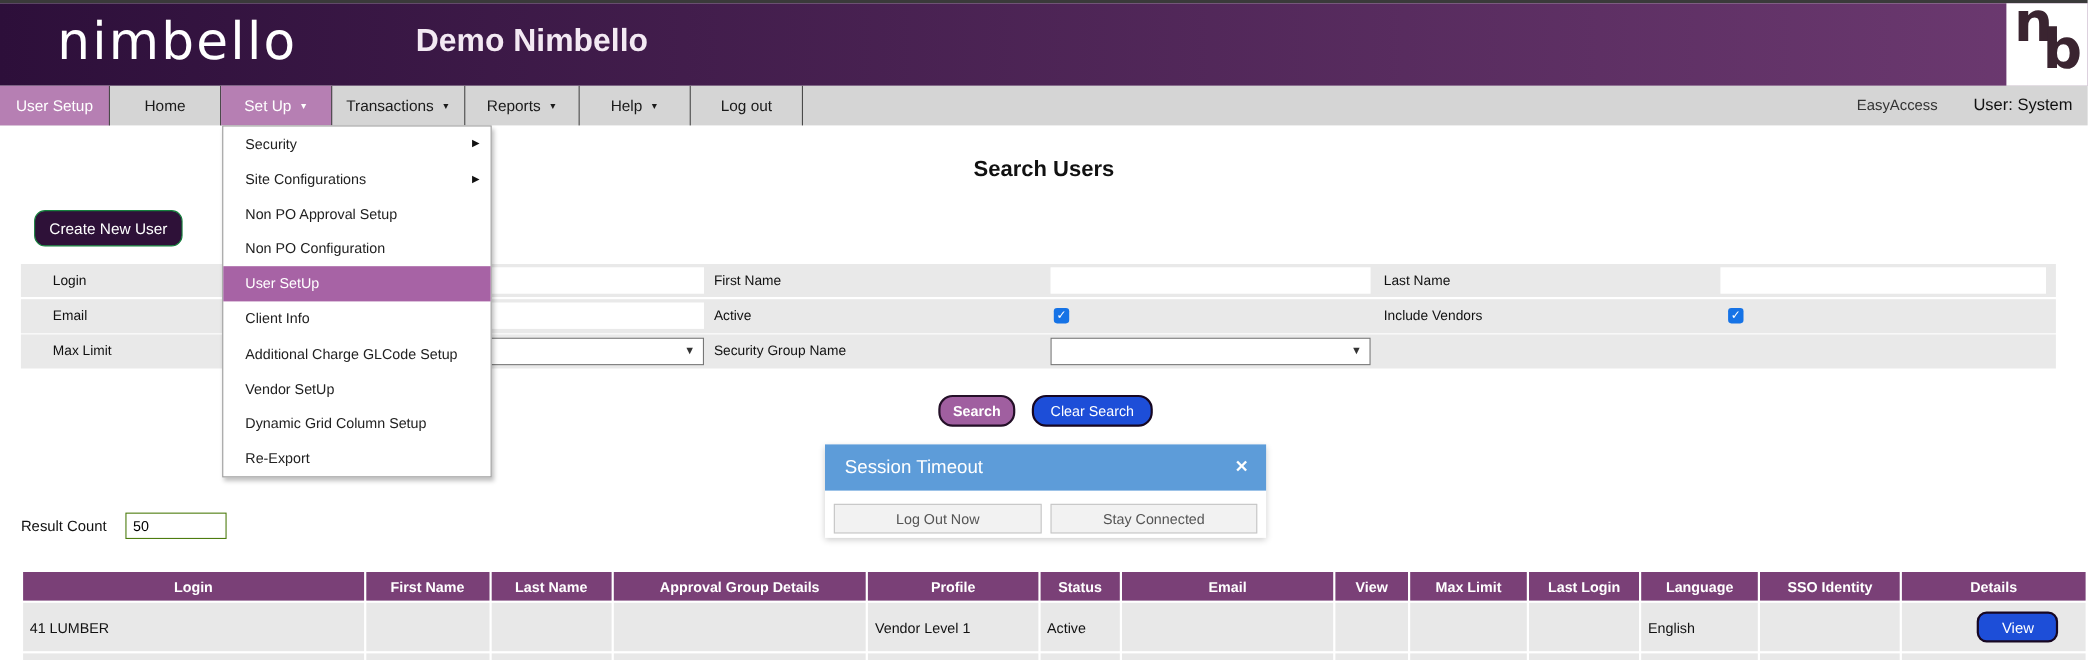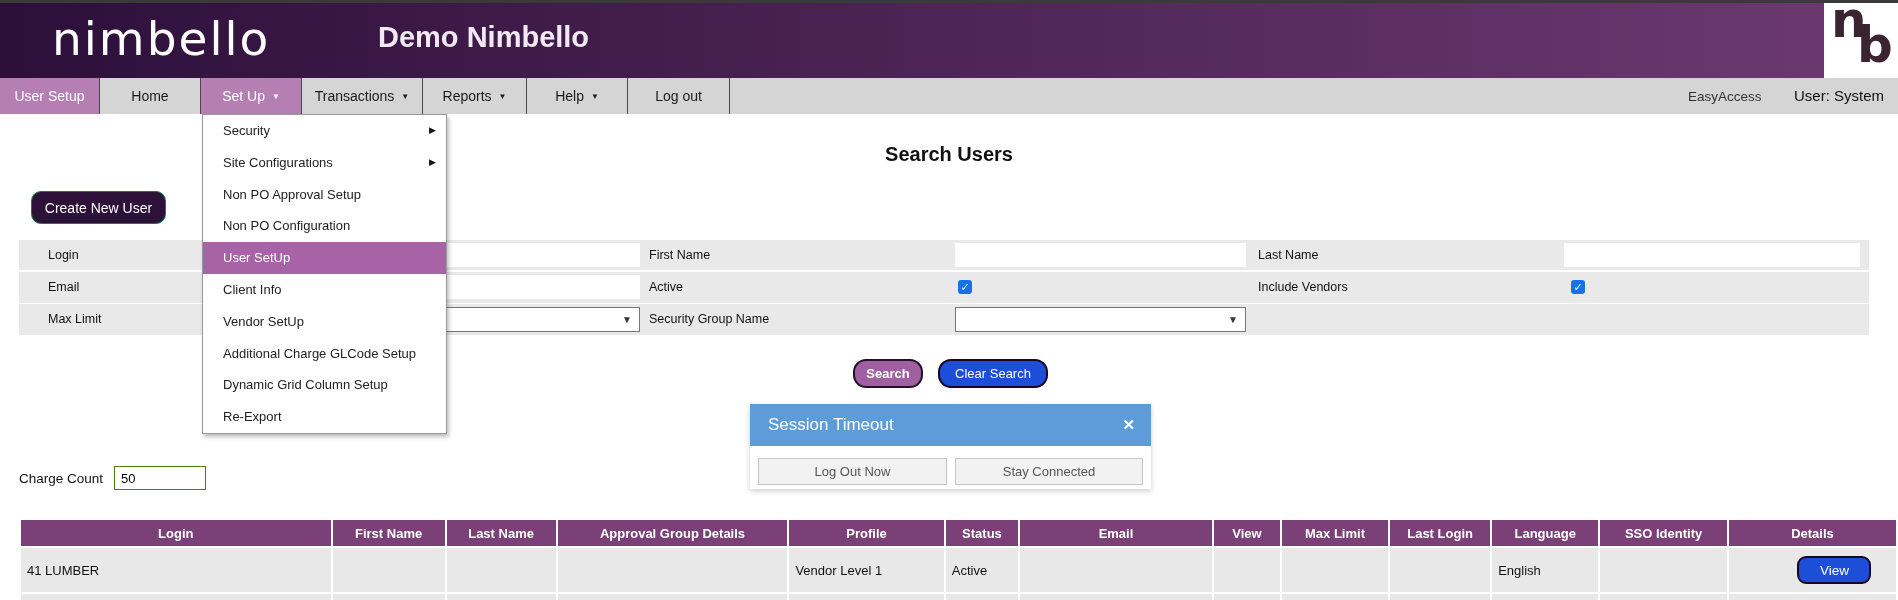--- a/index.html
+++ b/index.html
@@ -170,24 +170,24 @@
     <div class="menu-item">
       <span>Non PO Configuration</span>
     </div>
     <div class="menu-item selected">
       <span>User SetUp</span>
     </div>
     <div class="menu-item">
       <span>Client Info</span>
     </div>
     <div class="menu-item">
+      <span>Additional Charge GLCode Setup</span>
+    </div>
+    <div class="menu-item">
       <span>Vendor SetUp</span>
-    </div>
-    <div class="menu-item">
-      <span>Additional Charge GLCode Setup</span>
     </div>
     <div class="menu-item">
       <span>Dynamic Grid Column Setup</span>
     </div>
     <div class="menu-item">
       <span>Re-Export</span>
     </div>
   </div>
 
   <div id="page-title">Search Users</div>
@@ -234,21 +234,21 @@
 
   <div id="modal">
     <div id="modal-header">
       <span id="modal-title">Session Timeout</span>
       <span id="modal-close">✕</span>
     </div>
     <button class="modal-btn" id="logout-now-btn">Log Out Now</button>
     <button class="modal-btn" id="stay-connected-btn">Stay Connected</button>
   </div>
 
-  <span id="result-count-label">Charge Count</span>
+  <span id="result-count-label">Result Count</span>
   <input id="result-count-input" type="text" value="50" style="">
 
   <table id="results-table">
     <thead>
       <tr>
         <th class="c0">Login</th>
         <th class="c1">First Name</th>
         <th class="c2">Last Name</th>
         <th class="c3">Approval Group Details</th>
         <th class="c4">Profile</th>

